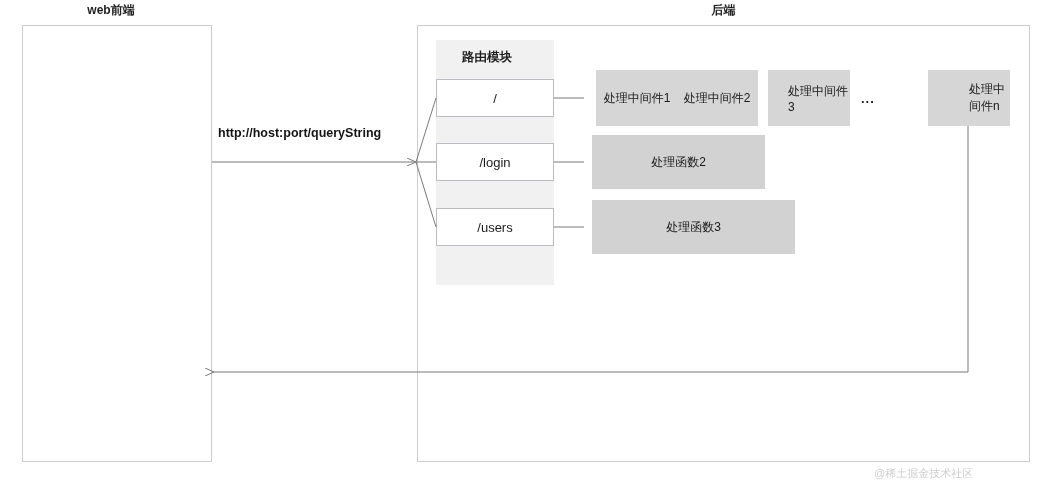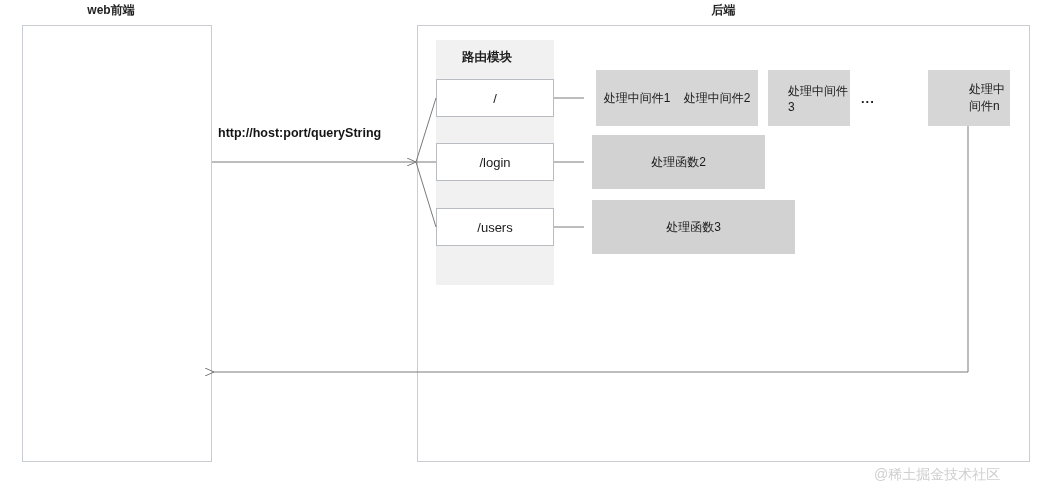--- a/index.html
+++ b/index.html
@@ -98,21 +98,21 @@
     position: absolute;
     font-size: 12.5px;
     font-weight: bold;
     color: #141414;
     white-space: nowrap;
     background: #ffffff;
     padding: 0 2px;
   }
   .watermark {
     position: absolute;
-    font-size: 14px;
+    font-size: 11px;
     color: #cfcfcf;
     white-space: nowrap;
   }
 </style>
 </head>
 <body>
 
 <div id="canvas">
 
   <div class="section-title" style="left:16px; top:2px; width:190px;">web前端</div>

